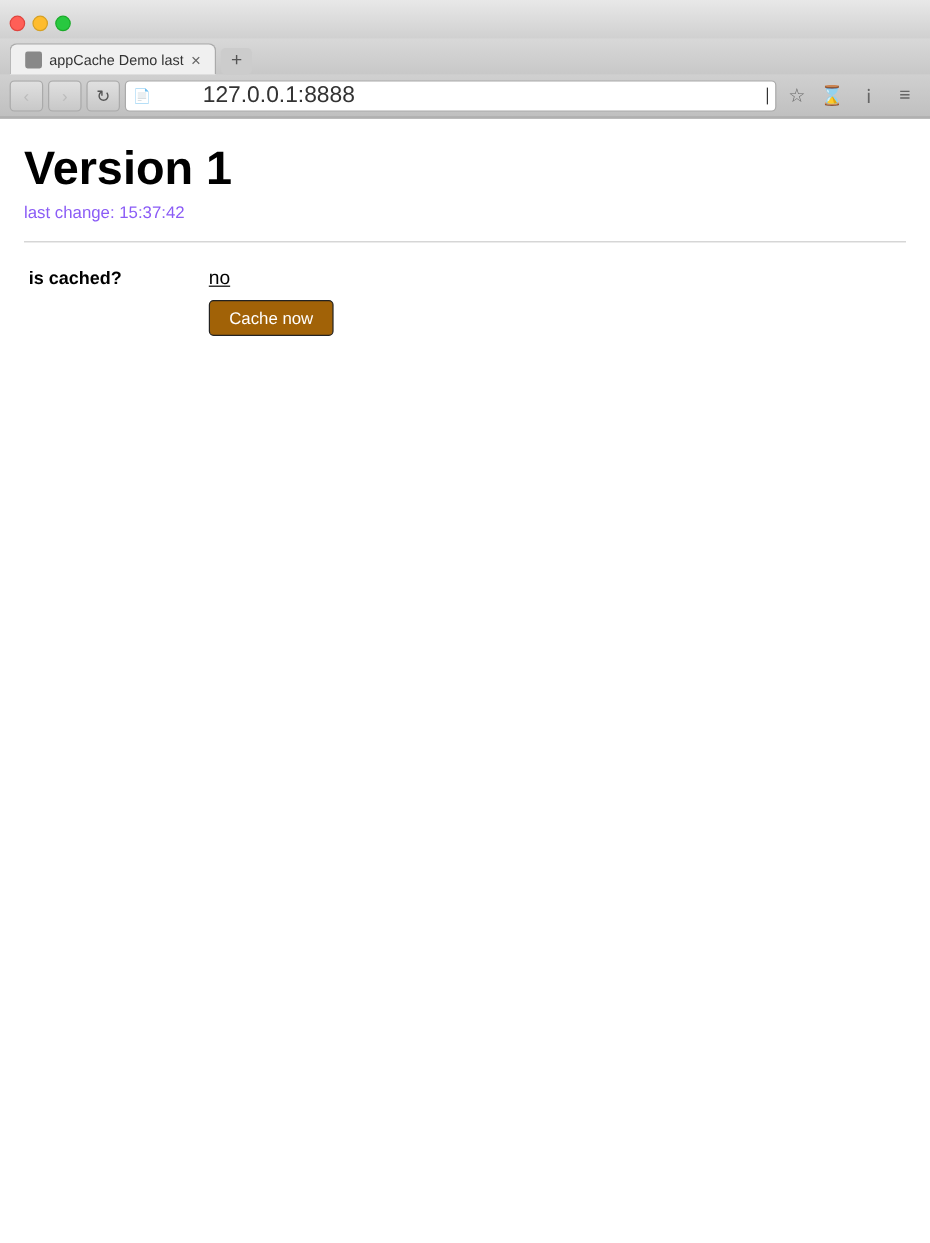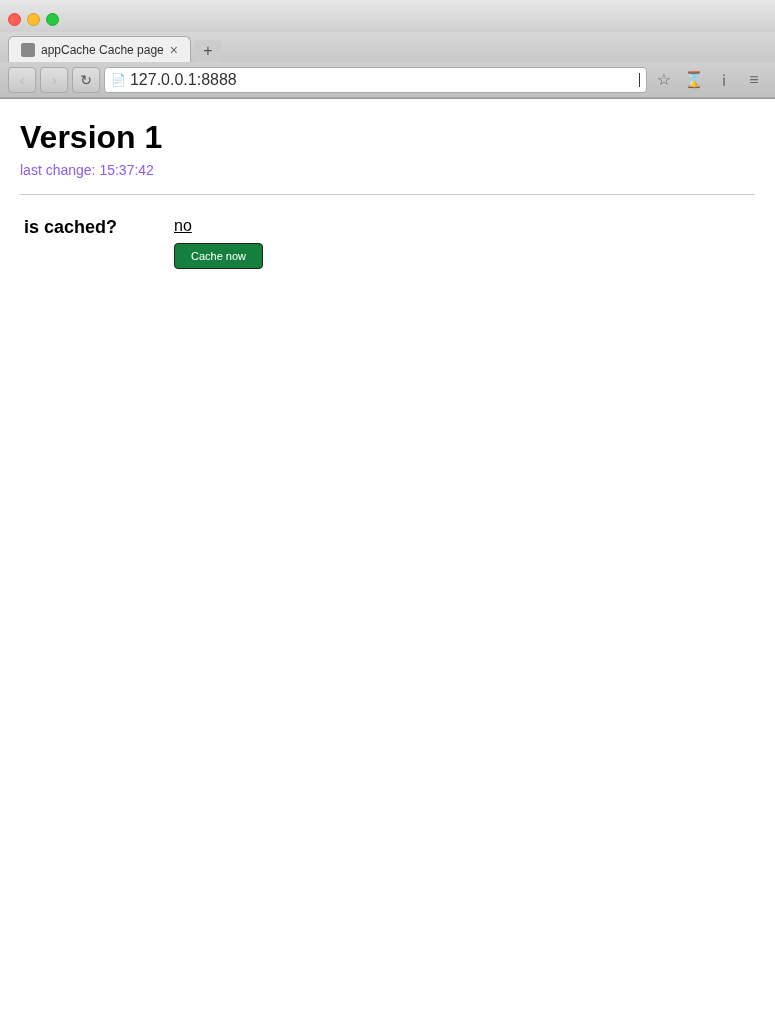--- a/index.html
+++ b/index.html
@@ -166,23 +166,24 @@
 
     .address-bar-icon {
       font-size: 12px;
       color: #888;
     }
 
     .address-bar {
       flex: 1;
       border: none;
       outline: none;
-      font-size: 16px;
+      font-size: 19px;
       color: #333;
       background: transparent;
+      margin-left: 39px;
     }
 
     .address-cursor {
       width: 1px;
       height: 14px;
       background: #333;
       display: inline-block;
       animation: blink 1s step-end infinite;
     }
 
@@ -212,21 +213,21 @@
 
     
     .page-content {
       background: white;
       width: 775px;
       min-height: calc(1036px - 98px);
       padding: 20px;
     }
 
     .page-title {
-      font-size: 32px;
+      font-size: 39px;
       font-weight: bold;
       color: #000;
       margin-bottom: 6px;
     }
 
     .page-subtitle {
       font-size: 14px;
       color: #8b5cf6;
       margin-bottom: 16px;
     }
@@ -241,60 +242,60 @@
       width: 100%;
       border-collapse: collapse;
     }
 
     .cache-table td {
       padding: 6px 4px;
       vertical-align: top;
     }
 
     .cache-label {
-      font-size: 18px;
+      font-size: 15px;
       font-weight: bold;
       color: #000;
       width: 150px;
     }
 
     .cache-status {
       margin-bottom: 8px;
       text-decoration: underline;
     }
 
     .cache-now-btn {
       display: inline-block;
       padding: 6px 16px;
-      background: #15803d;
+      background: #a16207;
       color: white;
       border: 1px solid #222;
       border-radius: 4px;
-      font-size: 11px;
+      font-size: 14px;
       cursor: pointer;
       font-family: Arial, sans-serif;
     }
   </style>
 </head>
 <body>
 
 <div class="browser-chrome">
 
   <div class="title-bar">
     <div class="window-controls">
       <div class="control-btn btn-close"></div>
       <div class="control-btn btn-minimize"></div>
       <div class="control-btn btn-maximize"></div>
     </div>
   </div>
 
   <div class="tabs-area">
     <div class="tab">
       <div class="tab-icon"></div>
-      <span class="tab-title">appCache Cache page</span>
+      <span class="tab-title">appCache Demo last</span>
       <span class="tab-close">×</span>
     </div>
     <div class="new-tab-btn">+</div>
   </div>
 
   <div class="toolbar">
     <button class="nav-btn disabled">
       <span>‹</span>
     </button>
     <button class="nav-btn disabled">

